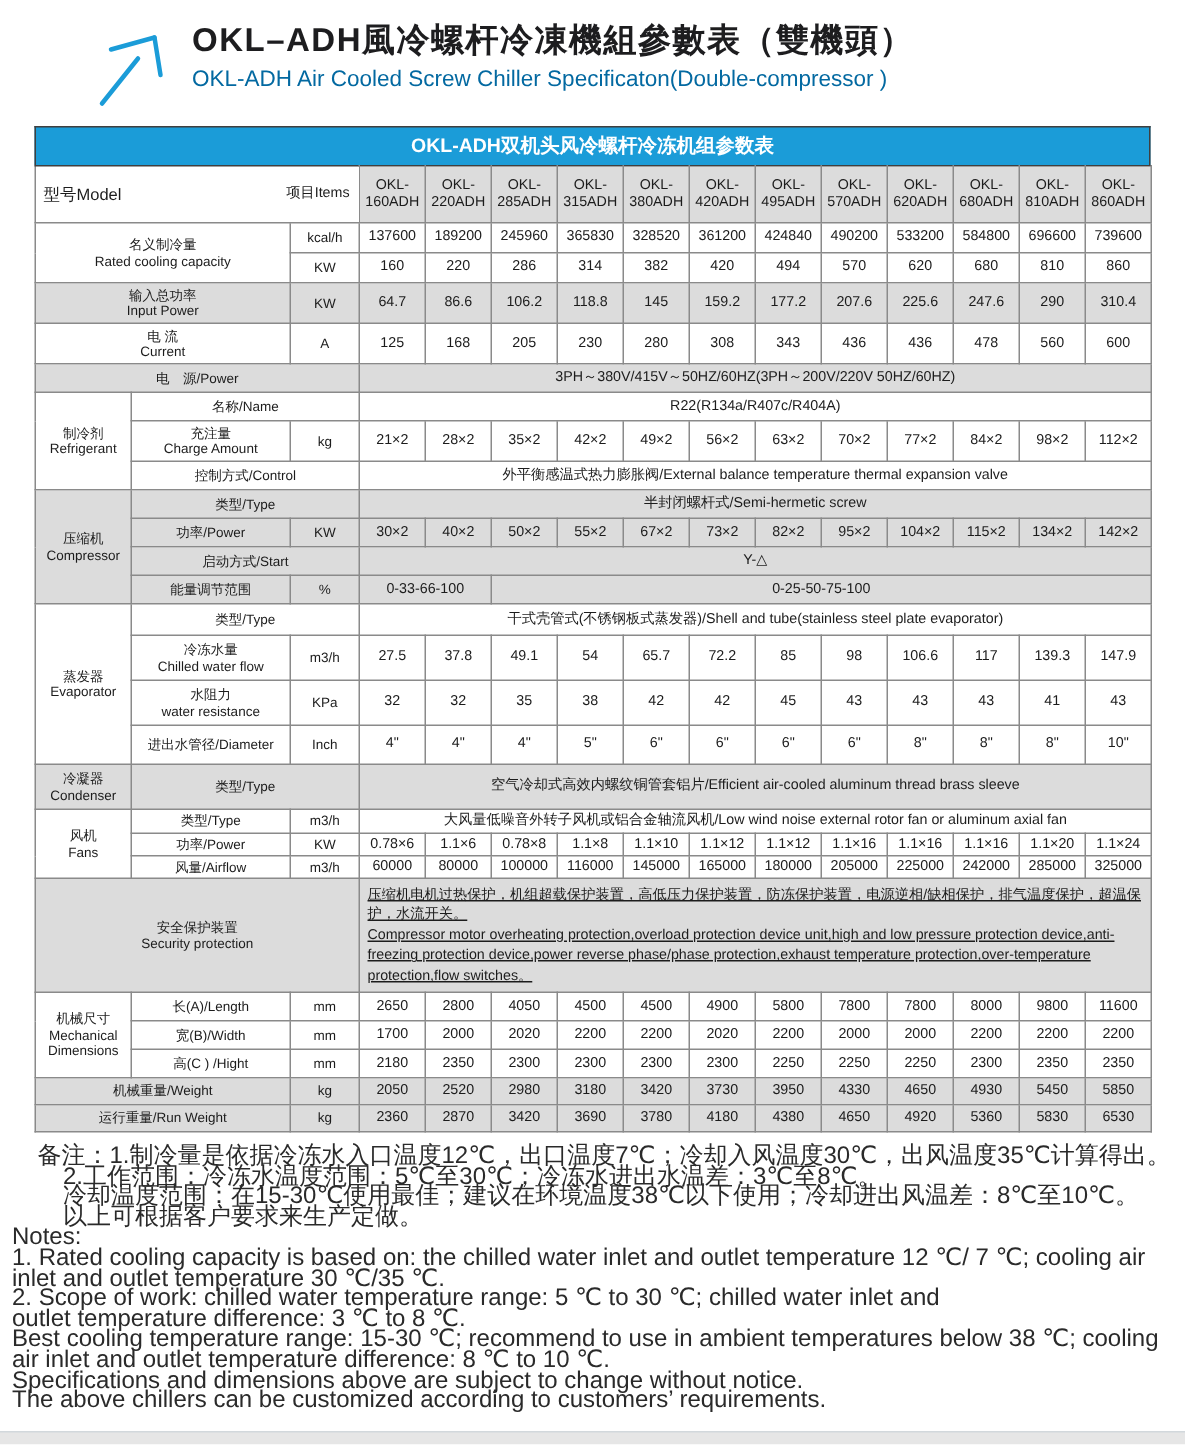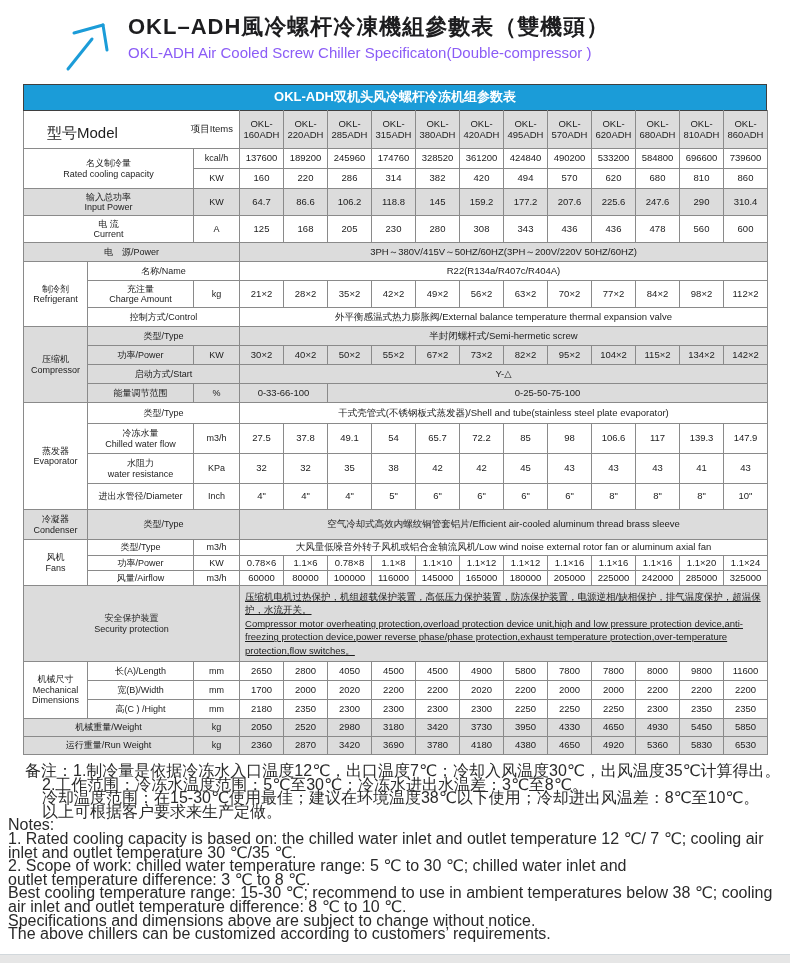--- a/index.html
+++ b/index.html
@@ -5,41 +5,41 @@
   * { margin:0; padding:0; box-sizing:border-box; }
   html,body { width:790px; height:963px; background:#ffffff; overflow:hidden;
     font-family:"Liberation Sans","DejaVu Sans",sans-serif; color:#222; }
   .page { position:relative; width:790px; height:963px; }
 
   
   .doc-header { display:flex; align-items:flex-start; padding:12px 0 0 60px; height:84px; }
   .logo { width:62px; height:58px; flex:0 0 62px; margin-top:4px; }
   .titles { margin-left:6px; }
   .t-zh { font-size:22px; font-weight:bold; color:#1d1d1f; letter-spacing:1px; line-height:30px; }
-  .t-en { font-size:15px; color:#8b5cf6; line-height:21px; }
+  .t-en { font-size:15px; color:#0369a1; line-height:21px; }
 
   
   .table-wrap { margin:0 auto; width:744px; }
   .banner { background:#1b9cd8; color:#fff; font-size:13px; font-weight:bold;
     text-align:center; padding:3px 0 4px; border:1.5px solid #3f3f3f; border-bottom:none; }
   table { border-collapse:collapse; table-layout:fixed; width:744px; border:1.5px solid #3f3f3f; }
   td { border:1px solid #8a8a8a; text-align:center; vertical-align:middle;
     font-size:9.5px; line-height:1.15; padding:1px 0; color:#1c1c1c; overflow:hidden; }
   tr.shade td { background:#dcdcdc; }
   tr.sep td { border-top:1.6px solid #3f3f3f; }
   td.lab { font-size:9px; }
   td.unit { font-size:9px; }
   td.left { text-align:left; padding:3px 5px; line-height:13.5px; font-size:9.5px;text-decoration:underline; }
   td.model { font-size:9.5px; }
   
   td.corner { position:relative; padding:0; background:
     linear-gradient(to bottom right, transparent calc(50% - 0.7px), #9a9a9a calc(50% - 0.7px),
       #9a9a9a calc(50% + 0.7px), transparent calc(50% + 0.7px)); }
   tr.shade td.corner { background-color:#fff; }
-  .corner-model { position:absolute; left:23px; top:13px; font-size:15px; }
+  .corner-model { position:absolute; left:5px; top:13px; font-size:11px; }
   .corner-items { position:absolute; right:6px; top:13px; font-size:9.5px; }
 
   
   .notes { margin:9px 0 0 8px; font-size:16px; line-height:13.6px; color:#2a2a2a; }
   .note-zh0 { padding-left:17px; }
   .note-zh1 { padding-left:34px; }
   .bottom-strip { position:absolute; left:0; right:0; bottom:0; height:9px;
     background:#e6e6e6; border-top:1px solid #d2d8dc; }
 </style>
 </head>
@@ -99,21 +99,21 @@
             <td class="model">OKL-<br>680ADH</td>
             <td class="model">OKL-<br>810ADH</td>
             <td class="model">OKL-<br>860ADH</td>
           </tr>
           <tr class="sep" style="height: 20px;">
             <td colspan="2" rowspan="2" class="lab">名义制冷量<br>Rated cooling capacity</td>
             <td class="unit">kcal/h</td>
             <td>137600</td>
             <td>189200</td>
             <td>245960</td>
-            <td>174760</td>
+            <td>365830</td>
             <td>328520</td>
             <td>361200</td>
             <td>424840</td>
             <td>490200</td>
             <td>533200</td>
             <td>584800</td>
             <td>696600</td>
             <td>739600</td>
           </tr>
           <tr class="" style="height: 20px;">

